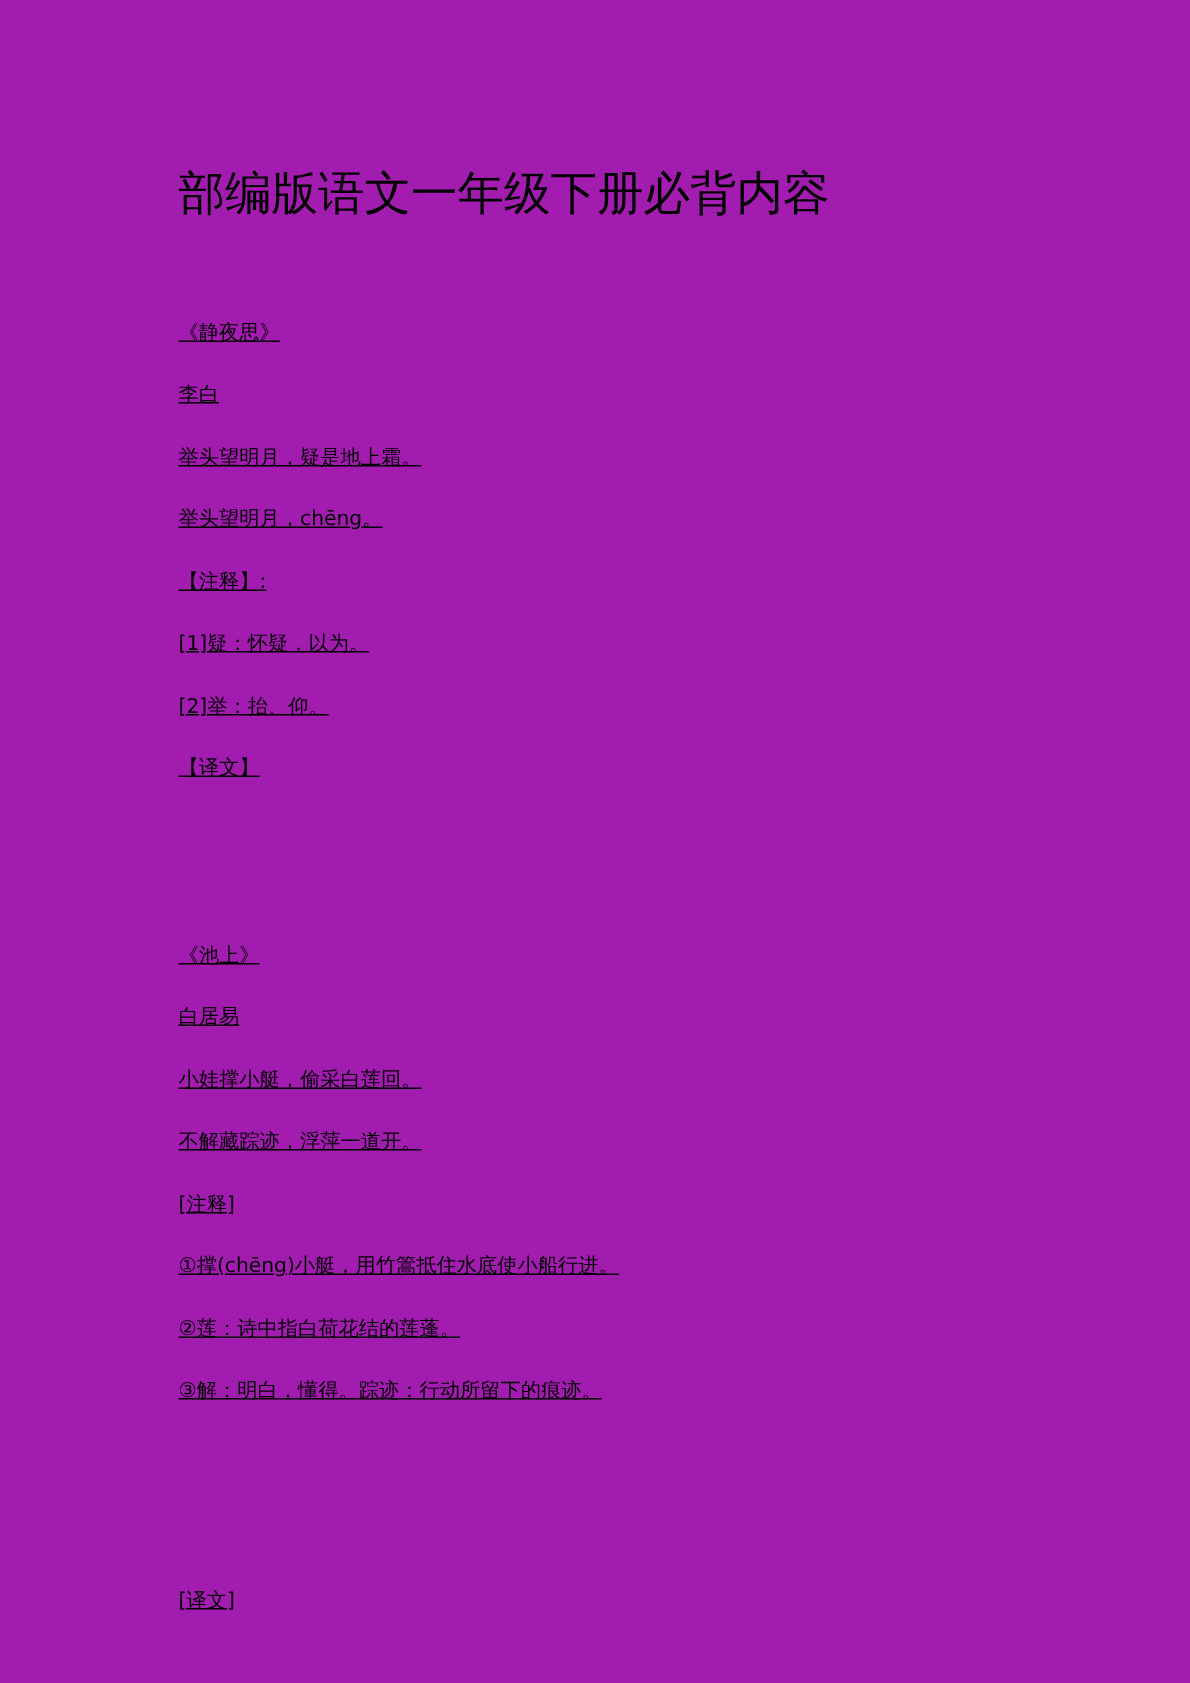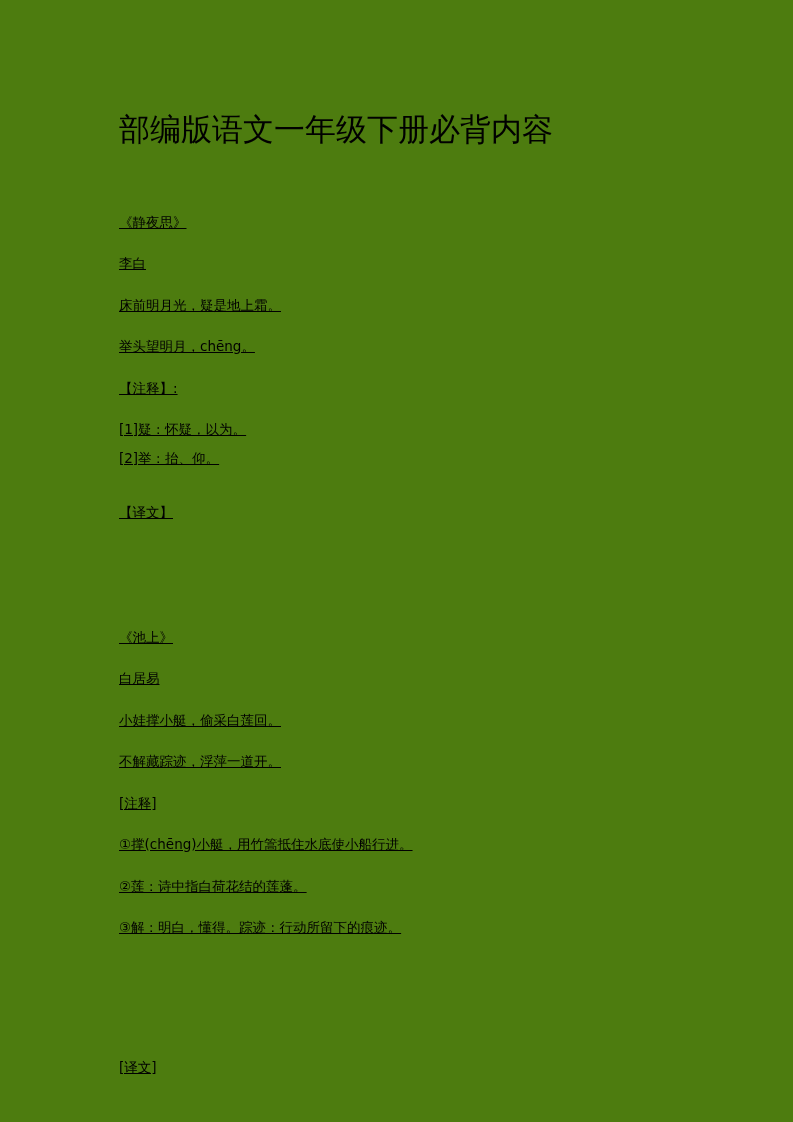--- a/index.html
+++ b/index.html
@@ -14,21 +14,21 @@
       overflow: hidden;
       font-family: "DejaVu Sans", "Liberation Sans", sans-serif;
       color: #000000;
     }
     .page {
       position: absolute;
       left: 0;
       top: 0;
       width: 793px;
       height: 1122px;
-      background: #4d7c0f;
+      background: #a21caf;
     }
     .title {
       position: absolute;
       left: 119px;
       top: 108px;
       font-size: 31px;
       line-height: 42px;
       font-weight: normal;
       margin: 0;
       white-space: nowrap;
@@ -45,25 +45,25 @@
     }
   </style>
 </head>
 <body>
 
 <div class="page">
   <h1 class="title">部编版语文一年级下册必背内容</h1>
 
   <p class="line" style="top:212px">《静夜思》</p>
   <p class="line" style="top:253px">李白</p>
-  <p class="line" style="top:295px">床前明月光，疑是地上霜。</p>
+  <p class="line" style="top:295px">举头望明月，疑是地上霜。</p>
   <p class="line" style="top:336px">举头望明月，chēng。</p>
   <p class="line" style="top:378px">【注释】:</p>
   <p class="line" style="top:419px">[1]疑：怀疑，以为。</p>
-  <p class="line" style="top:448px">[2]举：抬、仰。</p>
+  <p class="line" style="top:461px">[2]举：抬、仰。</p>
   <p class="line" style="top:502px">【译文】</p>
   <p class="line" style="top:627px">《池上》</p>
   <p class="line" style="top:668px">白居易</p>
   <p class="line" style="top:710px">小娃撑小艇，偷采白莲回。</p>
   <p class="line" style="top:751px">不解藏踪迹，浮萍一道开。</p>
   <p class="line" style="top:793px">[注释]</p>
   <p class="line" style="top:834px">①撑(chēng)小艇，用竹篙抵住水底使小船行进。</p>
   <p class="line" style="top:917px">③解：明白，懂得。踪迹：行动所留下的痕迹。</p>
   <p class="line" style="top:876px">②莲：诗中指白荷花结的莲蓬。</p>
   <p class="line" style="top:1057px">[译文]</p>

